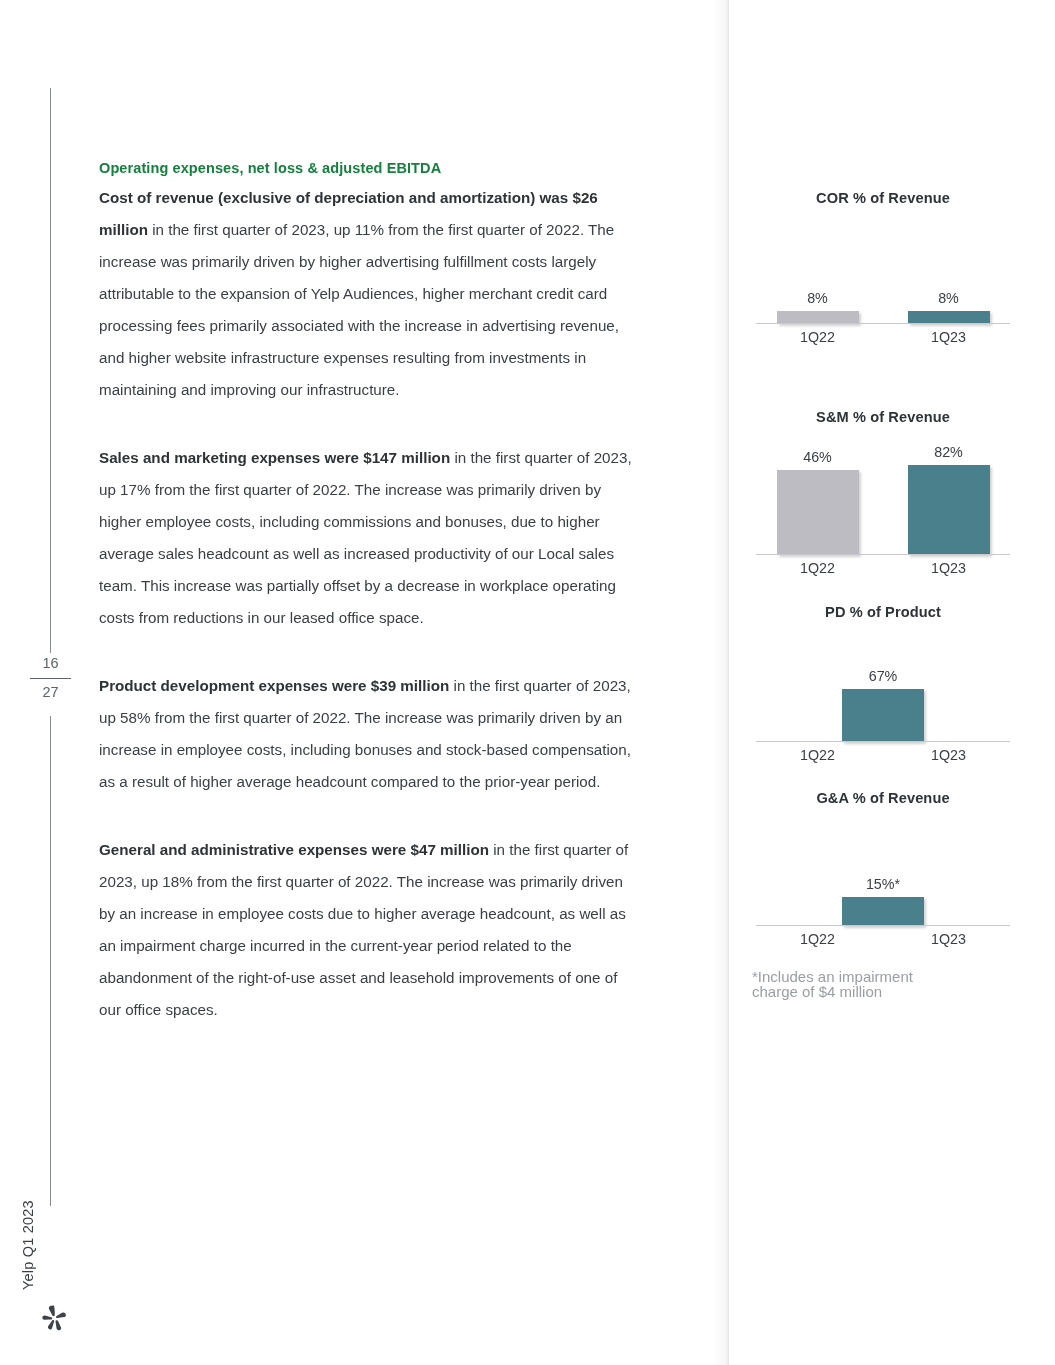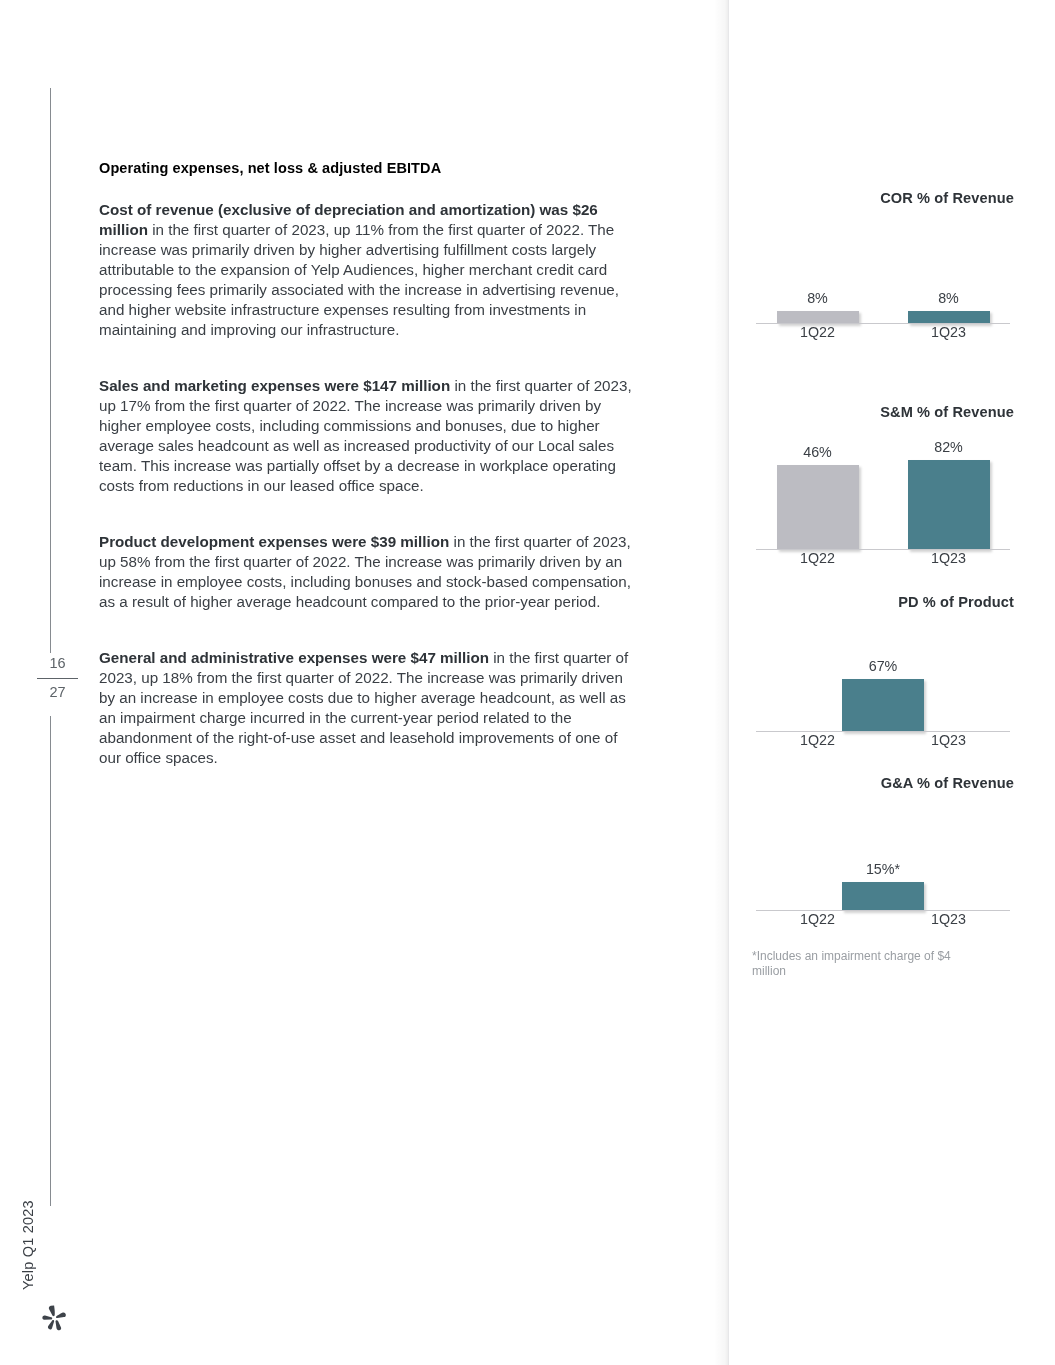--- a/index.html
+++ b/index.html
@@ -29,21 +29,21 @@
     left: 50px;
     width: 1px;
     background: #868b90;
   }
   .margin-rule.top { top: 88px; height: 565px; }
   .margin-rule.bottom { top: 716px; height: 490px; }
 
   
   .page-num {
     position: absolute;
-    left: 35px;
+    left: 28px;
     top: 652px;
     width: 45px;
     text-align: center;
     font-size: 14.5px;
     color: #5d6368;
     line-height: 1.65;
   }
   .page-num .divider {
     height: 1px;
     background: #5d6368;
@@ -93,47 +93,47 @@
   
   .text-col {
     position: absolute;
     left: 99px;
     top: 160px;
     width: 541px;
   }
   .section-head {
     font-size: 14.5px;
     font-weight: bold;
-    color: #000000;
-    margin: 0 0 24px 0;
+    color: #15803d;
+    margin: 0 0 6px 0;
     letter-spacing: 0.1px;
   }
   .para {
     font-size: 15.2px;
-    line-height: 20px;
+    line-height: 32px;
     margin: 0 0 36px 0;
     color: #3a3f45;
     text-align: left;
   }
   .para:last-child { margin-bottom: 0; }
   .para b { font-weight: bold; color: #2e3338; }
 
   
   .chart-col {
     position: absolute;
     left: 752px;
     top: 190px;
     width: 262px;
   }
   .chart {
     position: relative;
     margin-bottom: 10px;
   }
   .chart-title {
-    text-align: right;
+    text-align: center;
     font-size: 14.6px;
     font-weight: bold;
     color: #2e3338;
     margin-bottom: 6px;
     letter-spacing: 0.1px;
   }
   .plot {
     position: relative;
     width: 100%;
   }
@@ -169,31 +169,32 @@
     position: absolute;
     left: 4px;
     right: 4px;
     bottom: 0;
     height: 1.5px;
     background: #c9c9cd;
   }
   .cats {
     display: flex;
     justify-content: space-around;
+    margin-top: 5px;
   }
   .cat {
     width: 50%;
     text-align: center;
     font-size: 14.3px;
     color: #3a3f45;
   }
 
   .footnote {
     margin-top: 22px;
-    font-size: 12px;
+    font-size: 15px;
     line-height: 15px;
     color: #9a9ea3;
     width: 205px;
   }
 </style>
 </head>
 <body>
 
 <div class="page">
 

